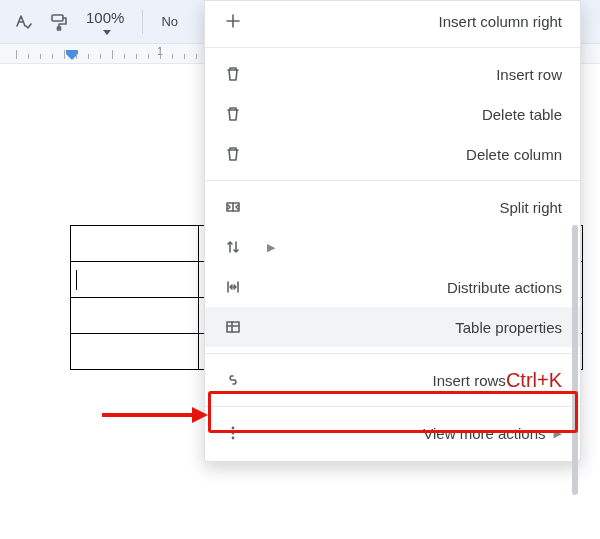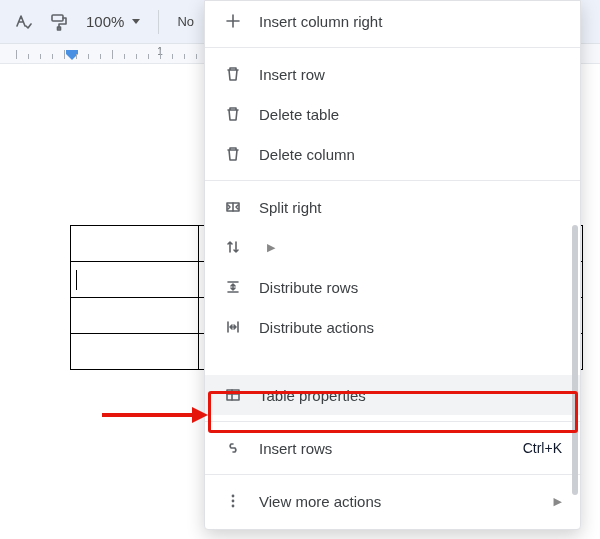--- a/index.html
+++ b/index.html
@@ -11,21 +11,21 @@
     }
     .toolbar {
       height: 44px; background: #edf2fa;
       border-bottom: 1px solid #dfe4ea;
       display: flex; align-items: center; padding: 0 8px; gap: 6px;
     }
     .tbtn {
       width: 30px; height: 30px; display: flex; align-items: center; justify-content: center;
       border-radius: 4px; color: #444;
     }
-    .zoom { display: flex; align-items: center; gap: 4px; font-size: 15px; color: #444; padding: 0 6px; }
+    .zoom { display: flex; align-items: center; gap: 4px; font-size: 15px; color: #444; padding: 0 6px; flex-direction: column; }
     .caret-down {
       width: 0; height: 0; border-left: 4px solid transparent; border-right: 4px solid transparent;
       border-top: 5px solid #555; margin-left: 4px;
     }
     .tsep { width: 1px; height: 24px; background: #cfd4da; margin: 0 6px; }
     .style-sel { font-size: 13px; color: #444; }
     .ruler {
       height: 20px; background: #f6f8fb; border-bottom: 1px solid #e5e8ec;
       position: relative; font-size: 10px; color: #6a6f76;
     }
@@ -39,32 +39,32 @@
     .doc-table td { border: 1px solid #000; width: 128px; height: 36px; }
     .cursor { position: absolute; left: 76px; top: 205px; width: 1px; height: 20px; background: #000; }
     .menu {
       position: absolute; left: 204px; top: 0; width: 377px;
       background: #fff; border: 1px solid #dfe1e5; border-radius: 0 0 4px 4px;
       box-shadow: 0 6px 18px rgba(0,0,0,0.18);
       padding-bottom: 8px;
     }
     .mi {
       display: flex; align-items: center; height: 40px; padding: 0 18px;
-      font-size: 15px; color: #3c4043; cursor: pointer; position: relative;
+      font-size: 15px; color: #3c4043; cursor: pointer; position: relative; text-align: right;
     }
     .mi .ico { width: 20px; display: flex; align-items: center; justify-content: center; color: #5f6368; margin-right: 16px; }
     .mi .lbl { flex: 1; }
-    .mi .short { color: #0f172a; font-size: 14px; }
+    .mi .short { color: #b91c1c; font-size: 20px; }
     .mi .arrow { color: #888; font-size: 11px; margin-left: 8px; }
     .sep { height: 1px; background: #e6e8eb; margin: 6px 0; }
     .highlight-box {
       position: absolute; left: 208px; top: 391px; width: 370px; height: 42px;
       border: 3px solid #e6150b; border-radius: 3px; pointer-events: none;
     }
-    .hl-row { background: #f1f3f4; margin-top: 28px; }
+    .hl-row { background: #f1f3f4; }
     .red-arrow { position: absolute; left: 100px; top: 402px; pointer-events: none; }
     .scroll-hint { position: absolute; right: 2px; top: 224px; width: 6px; height: 270px;
       background: #cbced3; border-radius: 3px; }
     
     .sicon { stroke: #5f6368; stroke-width: 1.6; fill: none; stroke-linecap: round; stroke-linejoin: round; }
   </style>
 </head>
 <body>
 
 <div class="toolbar">
@@ -195,28 +195,20 @@
     <span class="ico">
         <svg width="16" height="16" class="sicon">
           <path d="M5 3 v10 M3 5 l2 -2 l2 2 M11 13 v-10 M9 11 l2 2 l2 -2"></path>
         </svg>
       </span>
     <span class="arrow">▶</span>
   </div>
   <div class="mi">
     <span class="ico">
         <svg width="16" height="16" class="sicon">
-          <path d="M3 3 h10 M3 13 h10 M8 5 v6 M6 7 l2 -2 l2 2 M6 9 l2 2 l2 -2"></path>
-        </svg>
-      </span>
-    <span class="lbl">Distribute rows</span>
-  </div>
-  <div class="mi">
-    <span class="ico">
-        <svg width="16" height="16" class="sicon">
           <path d="M3 3 v10 M13 3 v10 M5 8 h6 M7 6 l-2 2 l2 2 M9 6 l2 2 l-2 2"></path>
         </svg>
       </span>
     <span class="lbl">Distribute actions</span>
   </div>
   <div class="mi hl-row">
     <span class="ico">
         <svg width="16" height="16" class="sicon">
           <rect x="2" y="3" width="12" height="10"></rect>
           <path d="M2 7 h12 M7 3 v10"></path>

